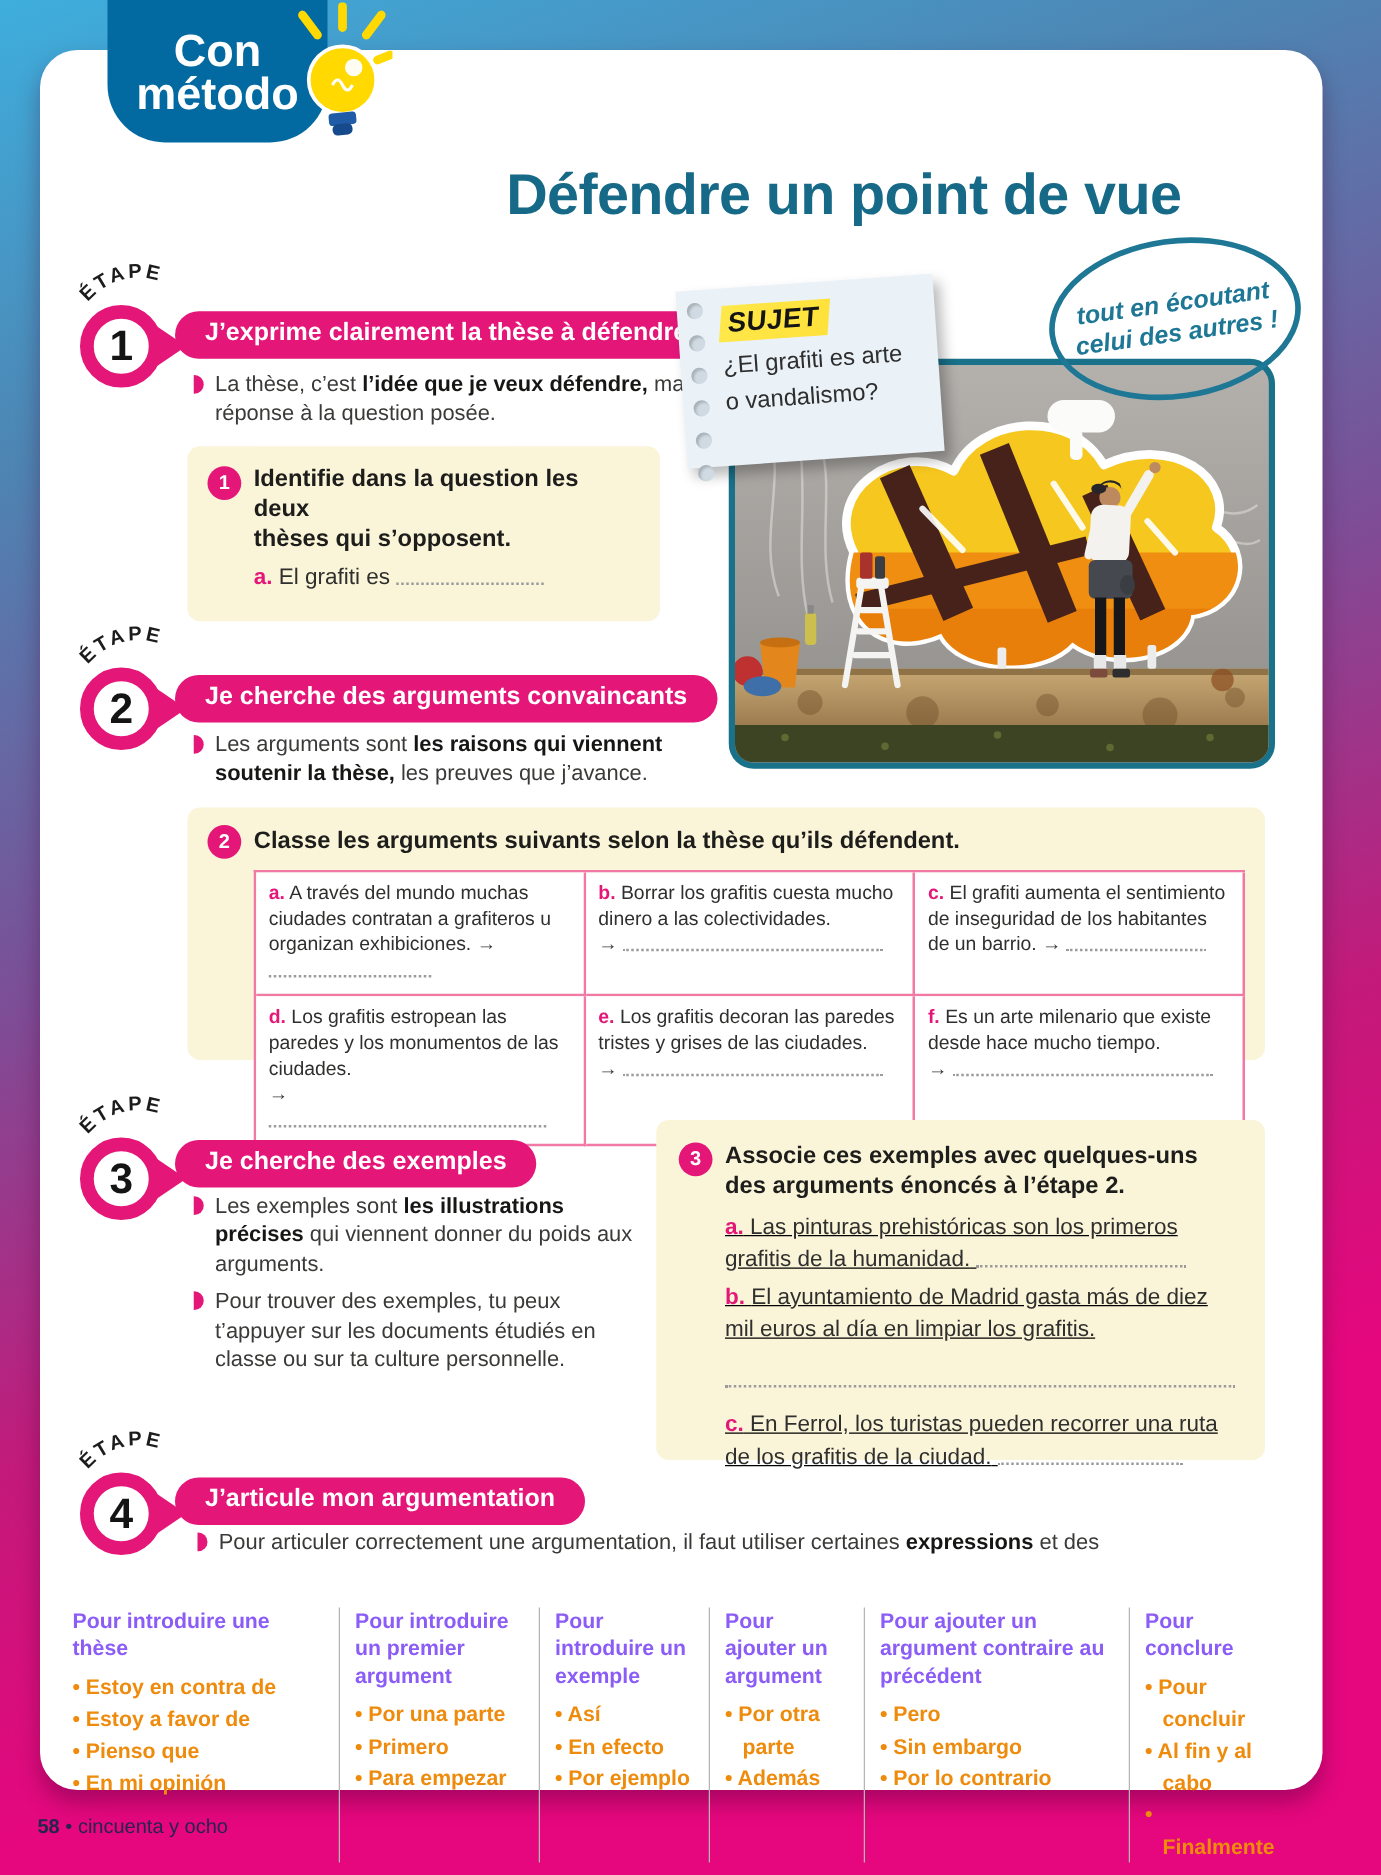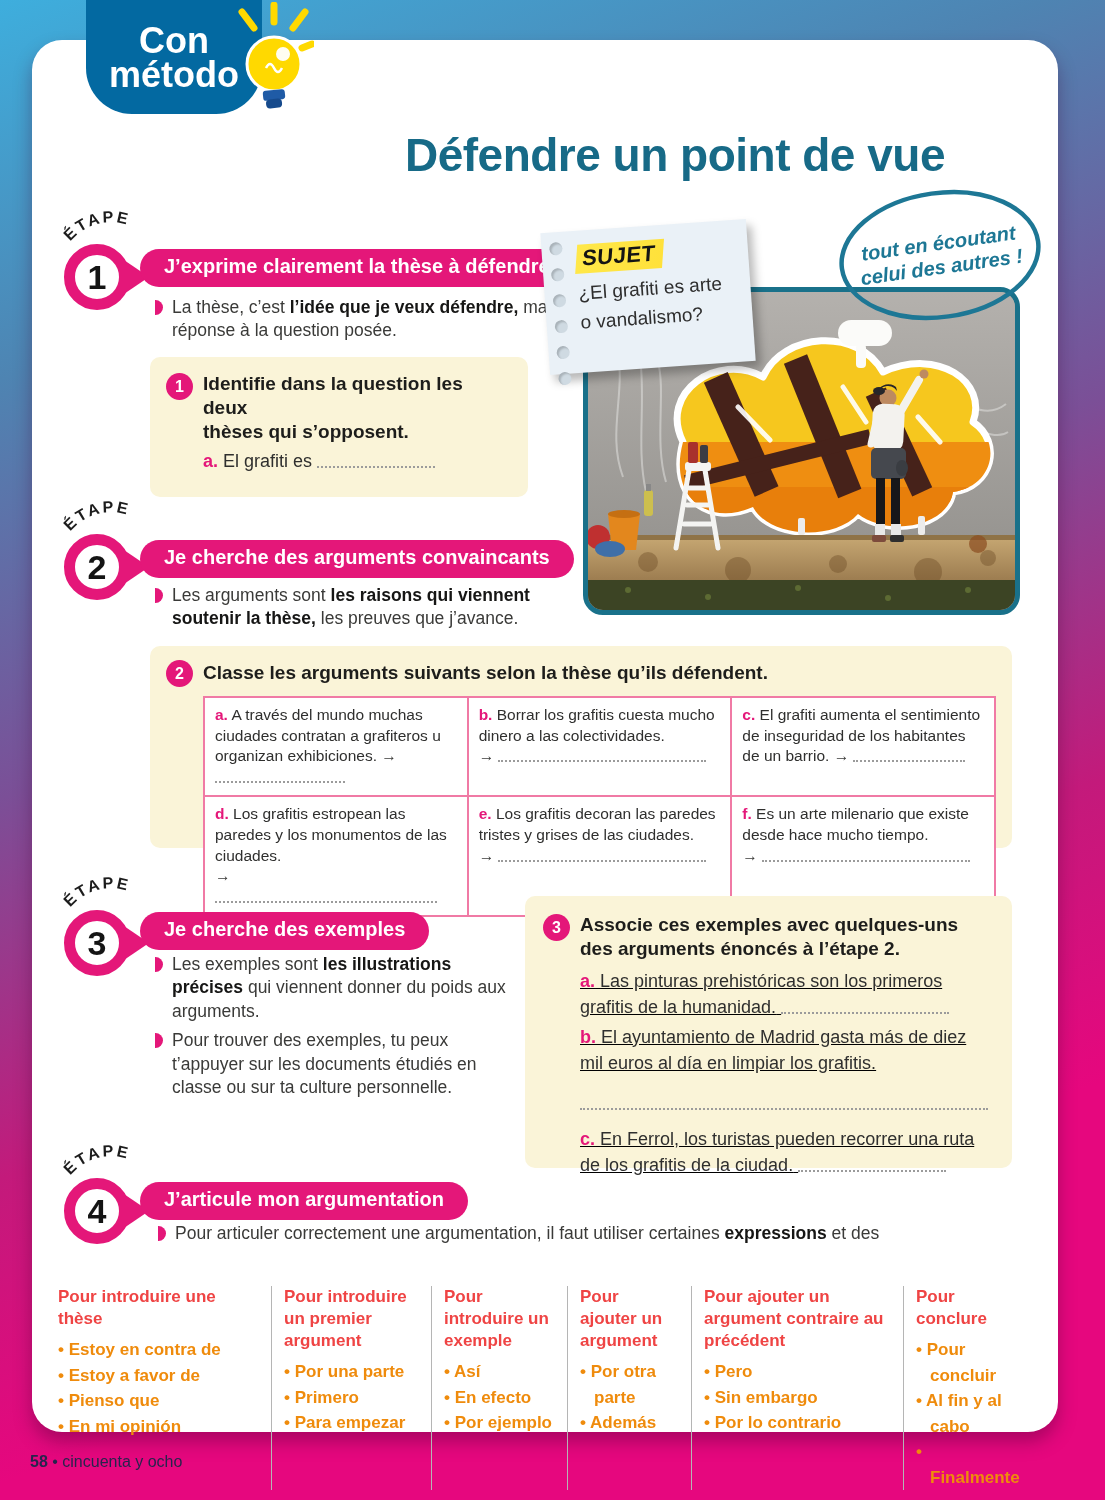--- a/index.html
+++ b/index.html
@@ -105,21 +105,21 @@
   
   .p4{position:absolute;left:158px;top:1222px;width:865px;}
   
   .conn{
     position:absolute;left:58px;top:1286px;width:958px;display:grid;
     grid-template-columns:214px 160px 136px 124px 212px 112px;
   }
   .conn-col{padding:0 12px;border-right:1px solid #b5b5b5;}
   .conn-col:first-child{padding-left:0;}
   .conn-col:last-child{border-right:none;}
-  .conn-h{font-weight:700;font-size:17px;color:#ef4444;line-height:1.3;margin-bottom:7px;}
+  .conn-h{font-weight:700;font-size:17px;color:#8b5cf6;line-height:1.3;margin-bottom:7px;}
   .conn-ul{list-style:none;margin:0;padding:0;}
   .conn-ul li{
     color:#ef8b0c;font-weight:700;font-size:17px;line-height:1.5;
     padding-left:14px;text-indent:-14px;
   }
   .conn-ul li::before{content:"• ";color:#ef8b0c;}
   
   .footer{position:absolute;left:30px;top:1453px;font-size:16px;color:#27244d;}
   .footer .num{font-weight:700;}
 </style>

